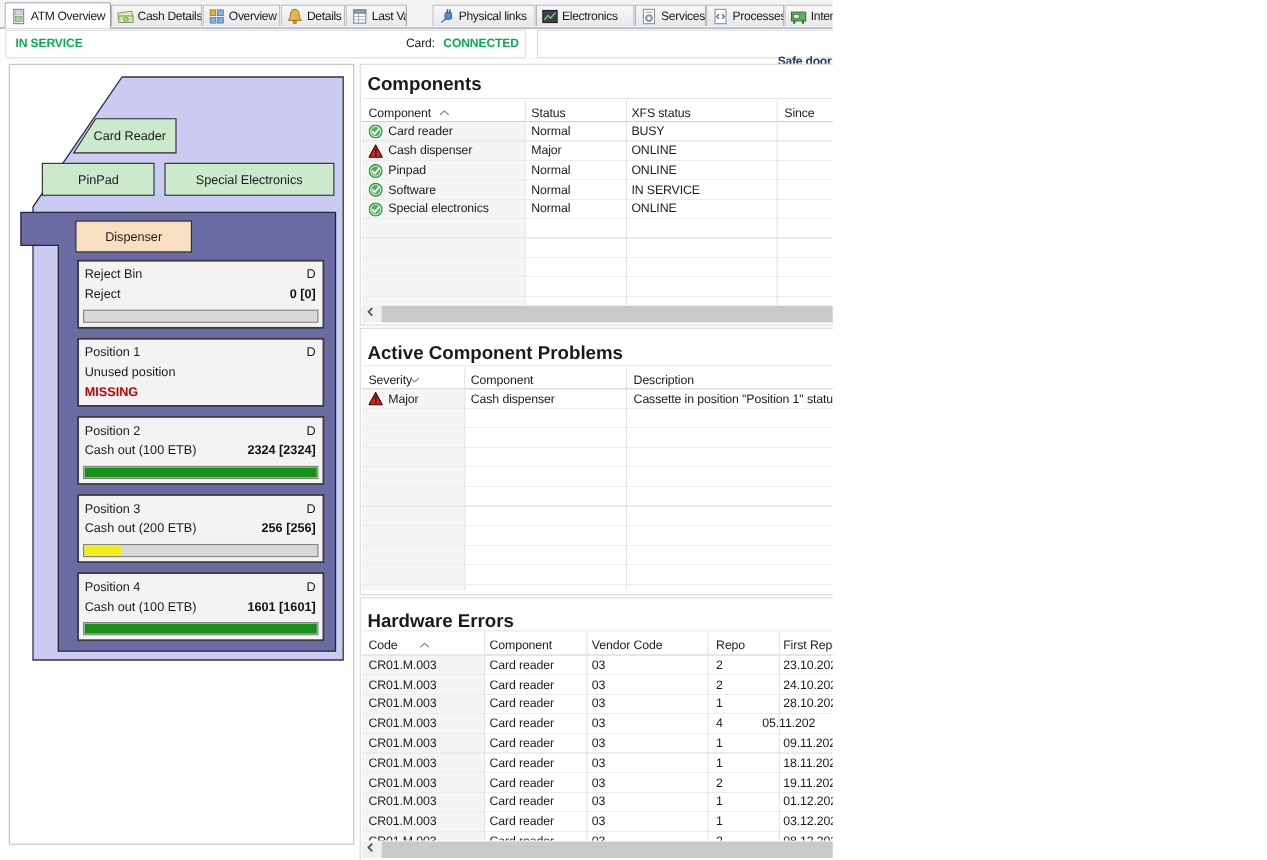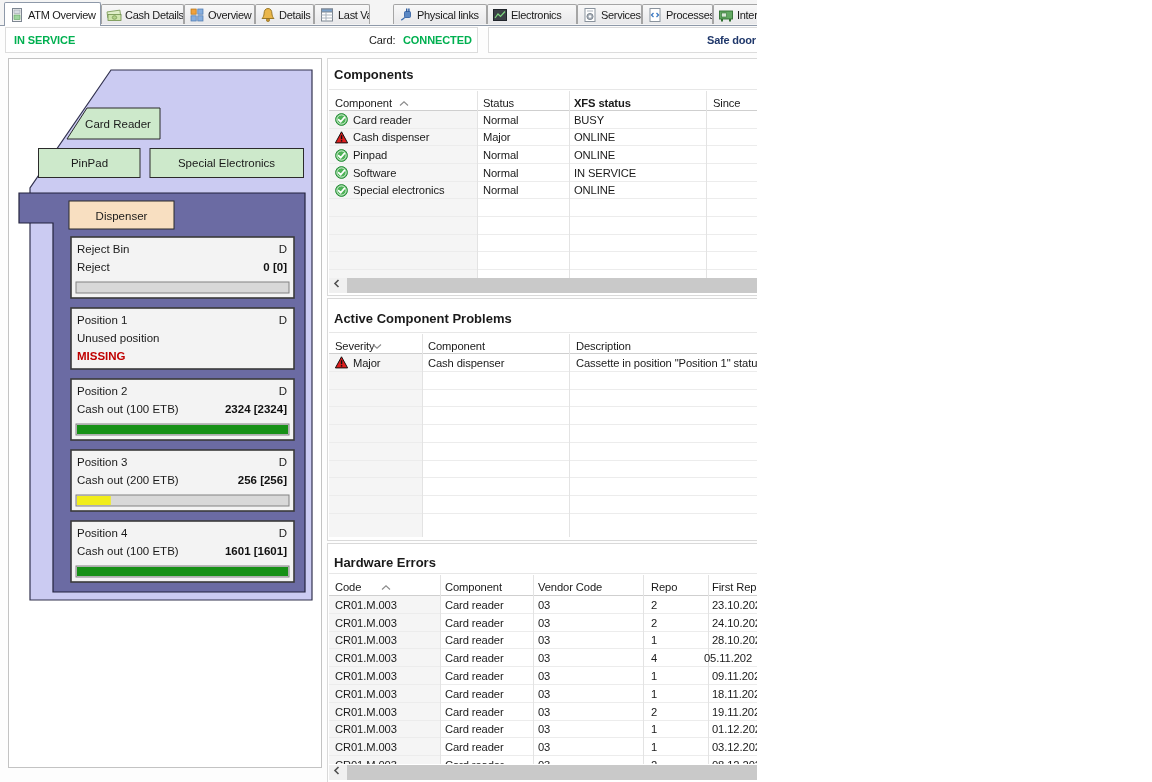--- a/index.html
+++ b/index.html
@@ -18,21 +18,21 @@
   .tab .ticon{width:16px;height:16px;flex:0 0 16px;}
 
   
   .statuspanel{position:absolute;top:27px;height:26px;background:#ffffff;border:1px solid #dcdcdc;box-sizing:border-box;}
   .sbtext{position:absolute;top:0;height:24px;line-height:24px;font-size:11px;letter-spacing:-0.1px;white-space:nowrap;}
 
   
   #left-panel{position:absolute;left:8px;top:58px;width:314px;height:710px;background:#ffffff;
               border:1px solid #c3c3c3;box-sizing:border-box;}
   .group{position:absolute;background:#ffffff;border:1px solid #d9d9d9;box-sizing:border-box;}
-  .gtitle{position:absolute;left:6px;font-size:13px;font-weight:bold;white-space:nowrap;}
+  .gtitle{position:absolute;left:6px;font-size:17px;font-weight:bold;white-space:nowrap;}
   .gsep{position:absolute;left:1px;height:1px;background:#e7e7e7;}
   .thead{position:absolute;left:1px;right:1px;}
   .hcell{position:absolute;top:0;font-size:11.2px;letter-spacing:-0.1px;white-space:nowrap;}
   .hline{position:absolute;left:1px;height:1px;background:#cfcfcf;}
   .caret{position:absolute;width:10px;height:5px;}
   .rows-area{position:absolute;left:1px;overflow:hidden;}
   .col-shade{position:absolute;top:0;bottom:0;left:0;background:#f5f5f5;}
   .row-lines{position:absolute;left:0;right:0;top:0;bottom:0;}
   .colsep{position:absolute;top:0;bottom:0;width:1px;background:#e3e3e3;}
   .colsep.h{bottom:auto;}
@@ -139,21 +139,21 @@
           </svg></span>
         <span>Interfaces</span>
       </div>
     </div>
 
   <div class="statuspanel" style="left:5px;width:473px;"></div>
   <div class="statuspanel" style="left:488px;width:272px;"></div>
   <div class="sbtext" style="left:14px;top:28px;font-weight:bold;color:#00b050;">IN SERVICE</div>
   <div class="sbtext" style="left:369px;top:28px;color:#1a1a1a;">Card:</div>
   <div class="sbtext" style="left:403px;top:28px;font-weight:bold;color:#00b050;">CONNECTED</div>
-  <div class="sbtext" style="left:707px;top:28px;font-weight:bold;color:#20386b;letter-spacing:-0.2px;text-align:right;">Safe door</div>
+  <div class="sbtext" style="left:707px;top:44px;font-weight:bold;color:#20386b;letter-spacing:-0.2px;text-align:right;">Safe door</div>
 
   <div id="left-panel">
     <svg width="312" height="708" viewBox="0 0 312 708" style="position:absolute;left:0;top:0;" font-family="Liberation Sans, sans-serif">
 
       <polygon points="102,11 303,11 303,541 21,541 21,129" stroke="#32324f" stroke-width="1.2" fill="#cbcbf2"></polygon>
 
       <polygon points="10,134 296,134 296,533 44,533 44,164 10,164" stroke="#23233e" stroke-width="1.2" fill="#6b6ba3"></polygon>
 
       <g>
         <polygon points="78,49 151,49 151,80 58,80" stroke="#2b2b2b" stroke-width="1" fill="#cde9cb"></polygon>
@@ -221,21 +221,21 @@
       </svg>
   </div>
 
   <div id="groups-anchor">
       <div class="group" style="left: 327px; top: 58px; width: 434px; height: 238px;">
         <div class="gtitle" style="top: 8px;">Components</div>
         <div class="gsep" style="top: 30px; width: 432px;"></div>
         <div class="thead" style="top: 32px; height: 20px;">
           <div class="hcell" style="left: 6px; line-height: 24px;">Component</div>
           <div class="hcell" style="left: 154px; line-height: 24px;">Status</div>
-          <div class="hcell" style="left: 245px; line-height: 24px; font-weight: bold;">XFS status</div>
+          <div class="hcell" style="left: 245px; line-height: 24px;">XFS status</div>
           <div class="hcell" style="left: 384px; line-height: 24px;">Since</div>
           <span class="caret" style="left: 70px; top: 1px;"><svg viewBox="0 0 10 5" width="100%" height="100%">
               <path d="M1 4.5 L5 0.8 L9 4.5" fill="none" stroke="#8a8a8a" stroke-width="1.1"></path>
             </svg></span>
         </div>
         <div class="hline" style="top: 51px; width: 432px;"></div>
         <div class="rows-area" style="top: 52px; height: 167px; width: 432px;">
           <div class="col-shade" style="width: 148px;"></div>
           <div class="row-lines" style="background: repeating-linear-gradient(transparent 0px, transparent 16.65px, rgb(236, 236, 236) 16.65px, rgb(236, 236, 236) 17.65px);"></div>
           <div class="colsep" style="left: 148px;"></div>
@@ -449,21 +449,21 @@
             </div>
             <div class="tcell" style="left: 116px;">
               <span>Card reader</span>
             </div>
             <div class="tcell" style="left: 209px;">
               <span>03</span>
             </div>
             <div class="tcell" style="left: 322px;">
               <span>4</span>
             </div>
-            <div class="tcell" style="left: 364px; margin-left: 11px;">
+            <div class="tcell" style="left: 364px;">
               <span>05.11.202</span>
             </div>
           </div>
           <div class="trow" style="top: 71.2px; height: 17.8px;">
             <div class="tcell" style="left: 6px;">
               <span>CR01.M.003</span>
             </div>
             <div class="tcell" style="left: 116px;">
               <span>Card reader</span>
             </div>

